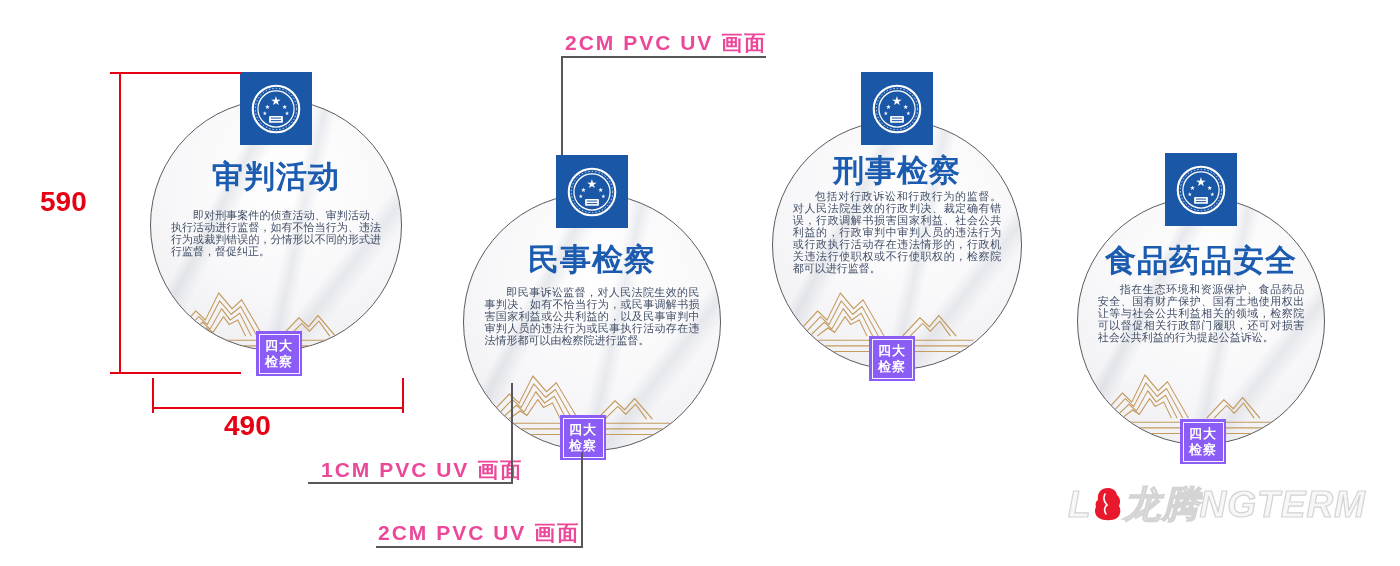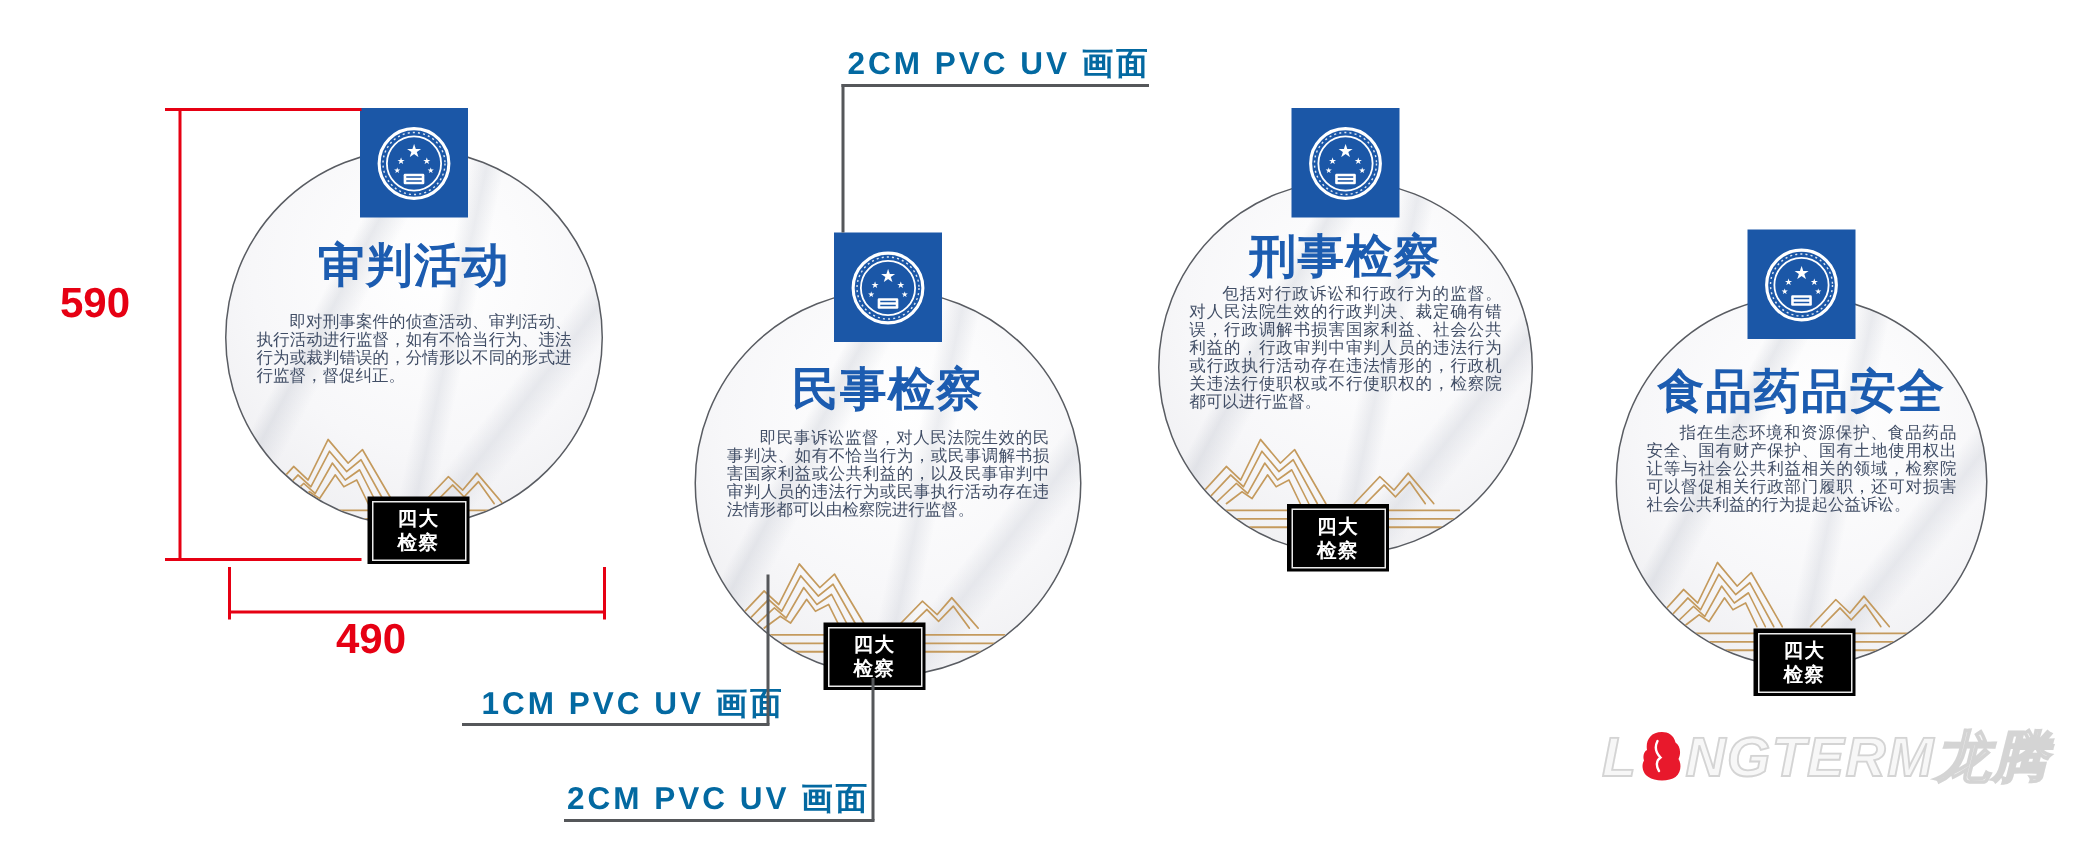--- a/index.html
+++ b/index.html
@@ -44,21 +44,21 @@
   .badge{
     position:absolute;top:var(--badge-top);left:50%;transform:translateX(-50%);
     width:72px;height:73px;background:#1b57a7;z-index:3;
     display:flex;align-items:center;justify-content:center;
   }
   .badge svg{width:62px;height:62px;}
 
   .tag{
     position:absolute;top:var(--tag-top);left:50%;
     transform:translateX(calc(-50% + var(--tag-shift)));
-    width:68px;height:45px;background:#000000;box-sizing:border-box;padding:2.5px;z-index:4;
+    width:46px;height:45px;background:#8b5cf6;box-sizing:border-box;padding:2.5px;z-index:4;
   }
   .tag-inner{
     border:1px solid rgba(255,255,255,.92);height:100%;box-sizing:border-box;
     display:flex;flex-direction:column;align-items:center;justify-content:center;
     color:#ffffff;font-weight:700;font-size:13px;line-height:16px;letter-spacing:1px;
   }
 
   
   .redline{position:absolute;background:#e60013;z-index:5;}
   .dim-label{position:absolute;color:#e60013;font-size:28px;font-weight:600;z-index:5;line-height:1;}
@@ -68,21 +68,21 @@
   #label-590{left:40px;top:188px;}
   #dimh-line{left:152px;top:407px;width:252px;height:1.5px;}
   #dimh-tickl{left:152px;top:378px;width:1.5px;height:35px;}
   #dimh-tickr{left:402px;top:378px;width:1.5px;height:35px;}
   #label-490{left:224px;top:412px;}
 
   
   .grayline{position:absolute;background:#55575a;z-index:5;}
   .callout-text{
     position:absolute;font-size:21px;font-weight:600;letter-spacing:2px;
-    color:#0369a1;white-space:nowrap;z-index:5;line-height:1;
+    color:#ec4899;white-space:nowrap;z-index:5;line-height:1;
   }
   #callout-top-text{left:565px;top:32px;}
   #callout-top-underline{left:561px;top:56px;width:205px;height:1.5px;}
   #callout-top-vline{left:561px;top:56px;width:1.5px;height:99px;}
 
   #callout-mid-text{left:321px;top:459px;}
   #callout-mid-underline{left:308px;top:482px;width:205px;height:1.5px;}
   #callout-mid-vline{left:511px;top:383px;width:1.5px;height:100px;}
 
   #callout-bot-text{left:378px;top:522px;}
@@ -245,17 +245,17 @@
   <div class="callout-text" id="callout-bot-text">2CM PVC UV 画面</div>
   <div class="grayline" id="callout-bot-underline"></div>
   <div class="grayline" id="callout-bot-vline"></div>
 
   <div class="watermark">
     <span>L</span>
     <svg class="dragon" viewBox="0 0 30 38">
       <path d="M15 2 C7 2 4 8 5 14 C3 15 2 18 3 21 C1 24 2 30 6 32 C10 35 20 35 24 32 C28 29 28 23 26 20 C28 16 27 11 24 9 C23 4 19 2 15 2 Z" fill="#e8192c"></path>
       <path d="M12 8 C10 12 11 16 14 19 C11 21 11 25 13 28" stroke="#ffffff" stroke-width="1.6" fill="none" stroke-linecap="round"></path>
     </svg>
+    <span>龙腾</span>
     <span>NGTERM</span>
-    <span>龙腾</span>
   </div>
 
 </div>
 
 </body></html>

